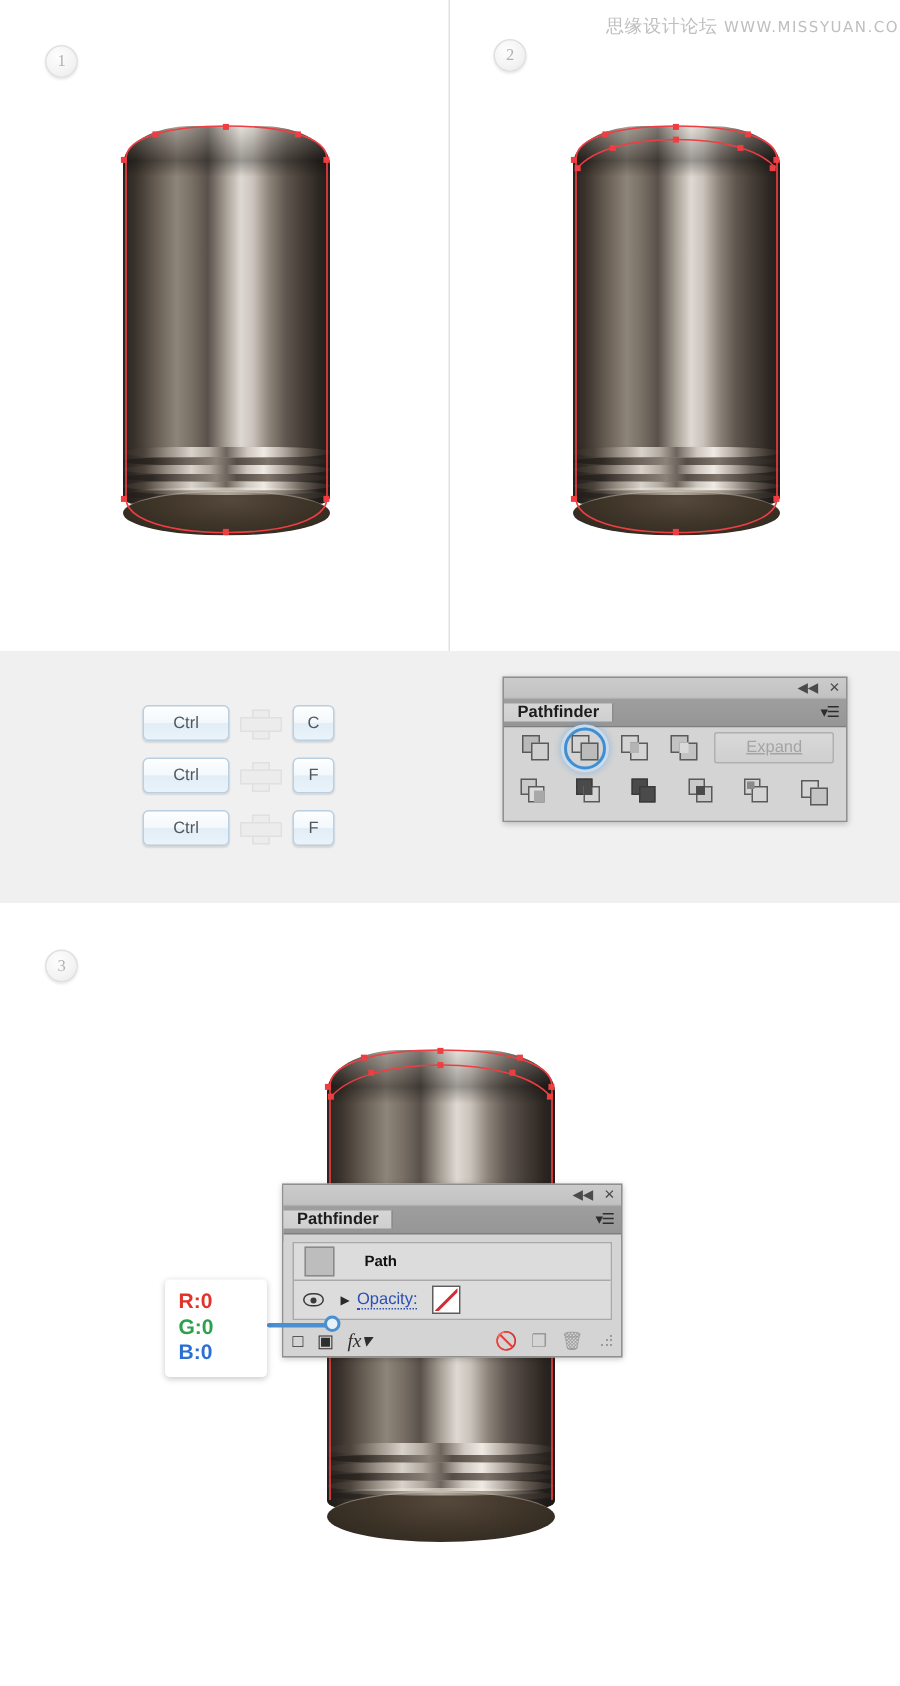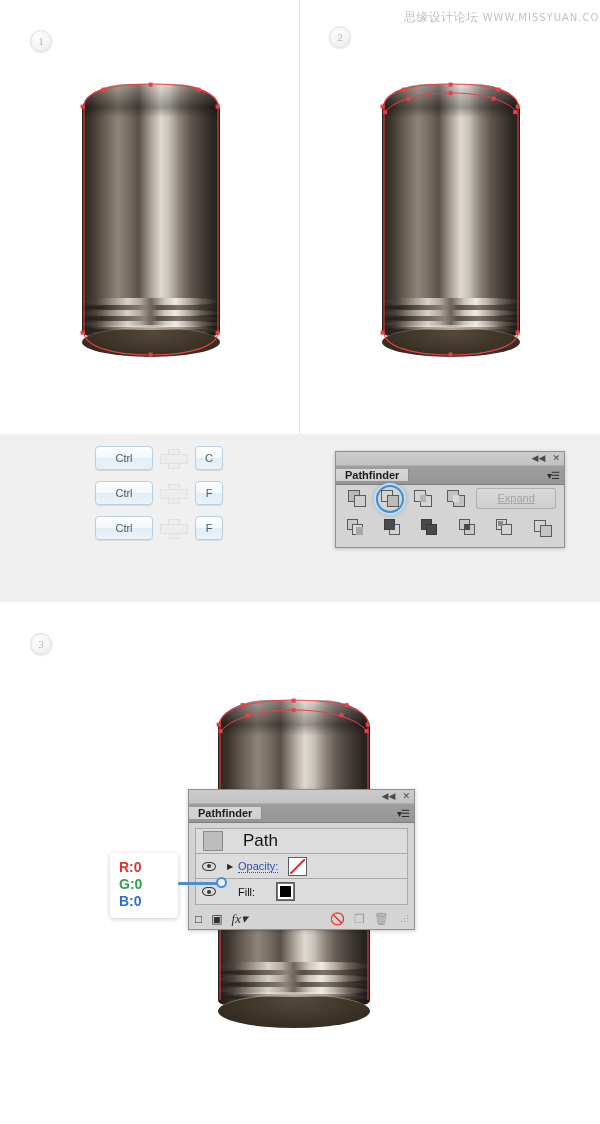--- a/index.html
+++ b/index.html
@@ -104,21 +104,21 @@
     background:linear-gradient(to right, rgba(255,248,235,.0), rgba(255,248,235,.55) 50%, rgba(255,248,235,.0));
   }
 
   
   .path-svg { position:absolute; left:0; top:0; overflow:visible; pointer-events:none; }
   .pth { fill:none; stroke:#ef3e42; stroke-width:1.1; }
   .pth-thin { fill:none; stroke:#ef3e42; stroke-width:1; }
   .anc { fill:#ef3e42; }
 
   
-  #shortcut-list { position:absolute; left:95px; top:446px; }
+  #shortcut-list { position:absolute; left:95px; top:470px; }
   .sc-row { display:flex; align-items:center; height:24px; margin-bottom:11px; }
   .key {
     display:inline-flex; align-items:center; justify-content:center;
     height:24px;
     border:1px solid #b9cfe2;
     border-radius:4px;
     background:linear-gradient(to bottom, #fdfefe 0%, #f3f8fc 48%, #e2edf6 52%, #eaf3fa 100%);
     box-shadow:0 1px 1px rgba(0,0,0,.10), inset 0 1px 0 #ffffff;
     color:#50585e; font-size:11px; font-family:"Liberation Sans", sans-serif;
   }
@@ -209,21 +209,21 @@
   }
   .eye:after {
     content:""; position:absolute; left:5px; top:2.6px;
     width:4px; height:4px; border-radius:50%; background:#3a3a3a;
   }
   .ap-arrow { width:16px; text-align:center; font-size:8px; color:#2a2a2a; }
   .ap-thumb {
     width:20px; height:20px; margin:0 6px 0 4px;
     border:1px solid #8a8a8a; background:#bdbdbd;
   }
-  .ap-name { font-weight:normal; font-size:17px; color:#111; }
+  .ap-name { font-weight:bold; font-size:10px; color:#111; }
   .ap-link {
     color:#2b4fb5; font-size:11px;
     border-bottom:1px dotted #2b4fb5; line-height:12px;
   }
   .ap-val { font-size:11px; color:#111; margin-left:7px; }
   .swatch-outer {
     width:19px; height:19px; border:1px solid #5d5d5d; background:#ffffff;
     margin-left:10px; display:flex; align-items:center; justify-content:center;
   }
   .swatch-none {
@@ -502,30 +502,20 @@
         <div class="ap-eye">
             <span class="eye"></span>
           </div>
         <span class="ap-arrow">▶</span>
         <span class="ap-link">Opacity:</span>
         <div class="swatch-outer">
             <span class="swatch-none"></span>
           </div>
       </div>
 
-      <div class="ap-row">
-        <div class="ap-eye">
-            <span class="eye"></span>
-          </div>
-        <span class="ap-arrow"></span>
-        <span class="ap-val" style="margin-left:0;">Fill:</span>
-        <div class="swatch-outer" style="margin-left:21px;">
-            <span class="swatch-black"></span>
-          </div>
-      </div>
 
 
     </div>
     <div class="ap-footer">
       <span class="ft-ico">□</span>
       <span class="ft-ico">▣</span>
       <span class="ft-ico" style="font-style:italic; font-family:Liberation Serif, serif; font-size:13px;">fx▾</span>
       <span class="ft-spacer"></span>
       <span class="ft-ico">🚫</span>
       <span class="ft-ico ft-dim">❐</span>

